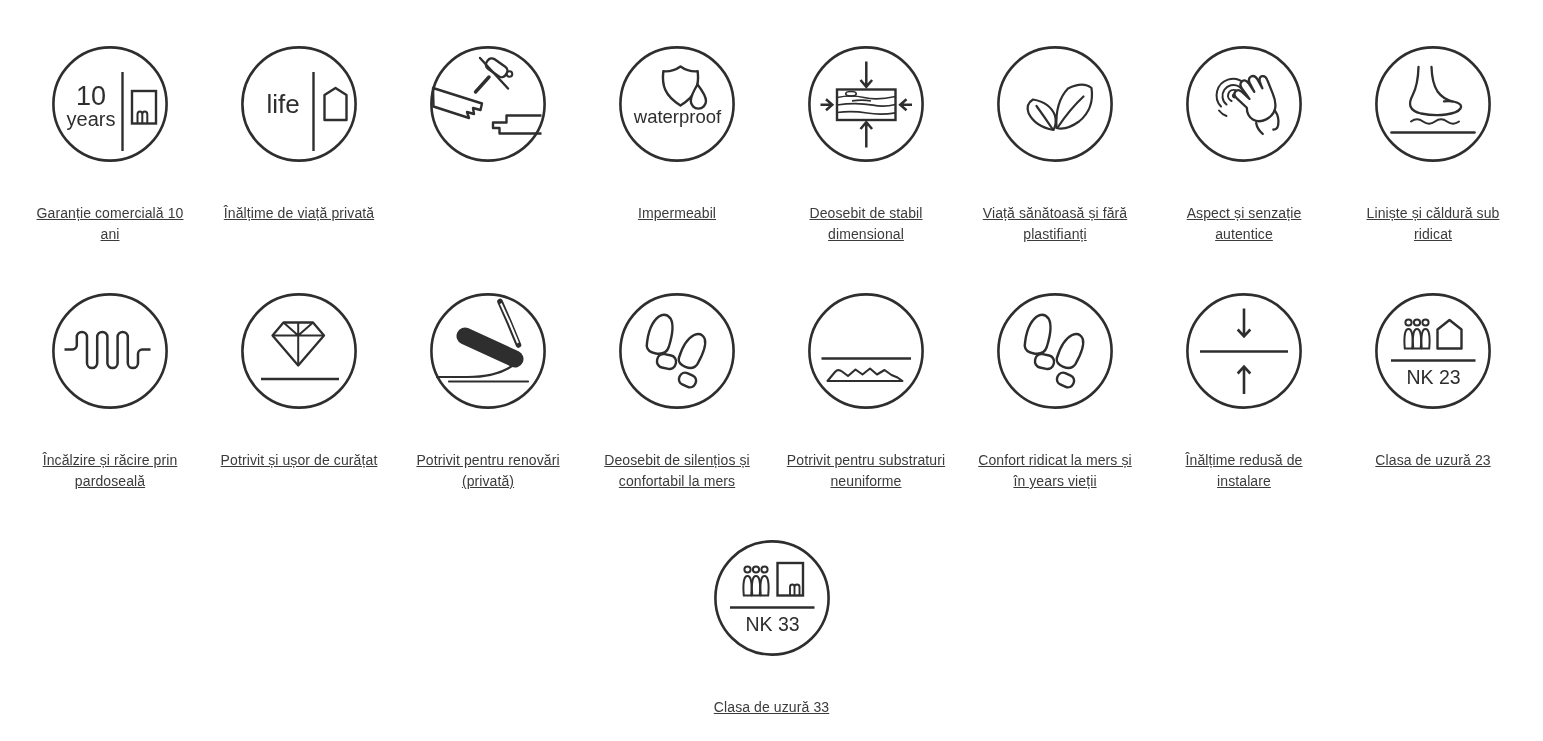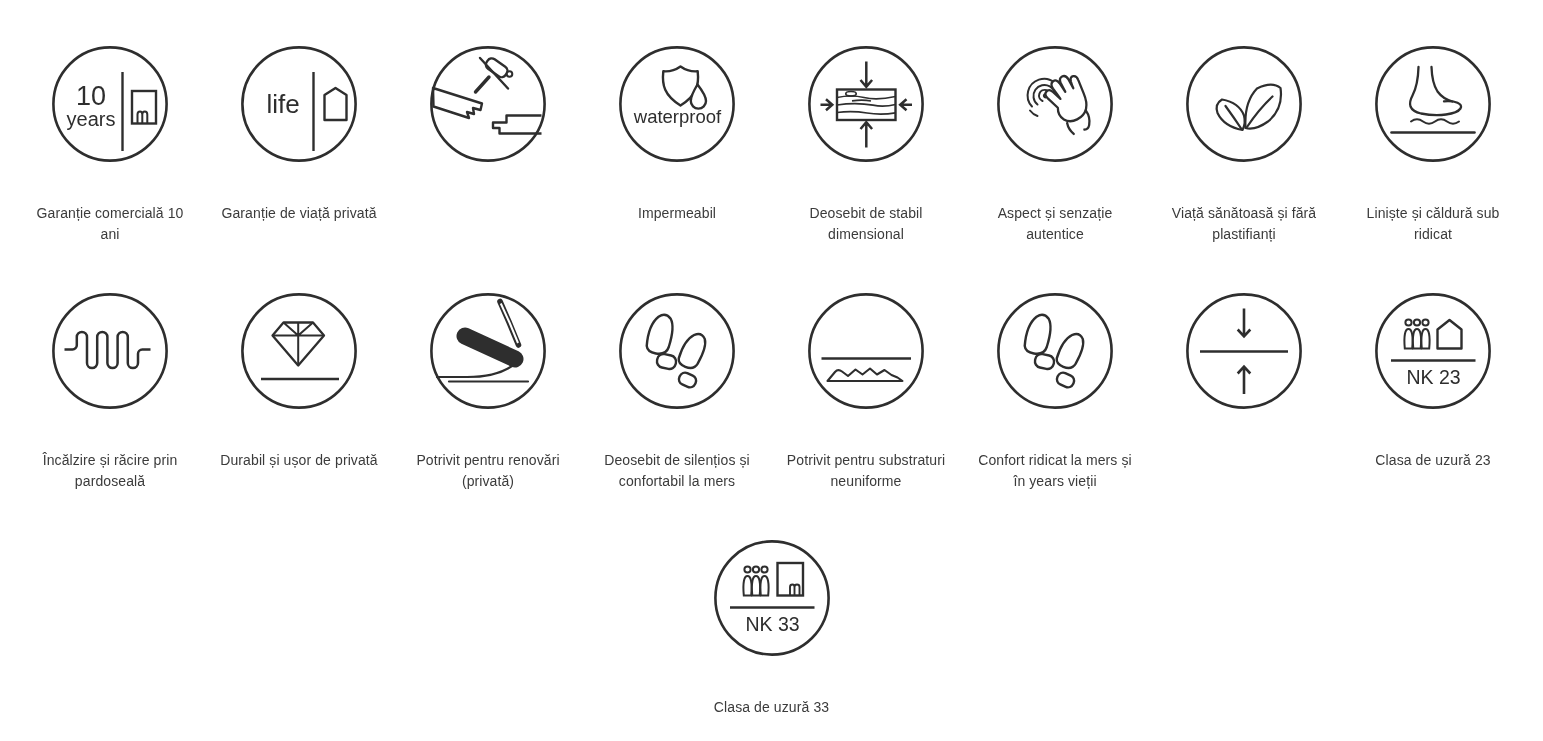--- a/index.html
+++ b/index.html
@@ -9,21 +9,21 @@
   }
   *{margin:0;padding:0;box-sizing:border-box;}
   html,body{width:1543px;height:741px;overflow:hidden;background:var(--bg);
     font-family:"Liberation Sans","DejaVu Sans",sans-serif;}
   .grid{width:1512px;margin:0 auto;padding-top:45px;display:flex;flex-wrap:wrap;justify-content:center;}
   .cell{width:189px;padding:0 10px;margin-bottom:47px;display:flex;flex-direction:column;align-items:center;}
   .icon-wrap{width:118px;height:118px;}
   svg.icon{display:block;color:var(--icon-stroke);}
   svg.icon text{font-family:"Liberation Sans","DejaVu Sans",sans-serif;fill:currentColor;stroke:none;}
   .label{margin-top:40px;min-height:42px;font-size:14px;line-height:21px;letter-spacing:.1px;
-    color:var(--label-text);text-align:center;width:100%;}
+    color:var(--label-text);text-align:center;width:100%;text-decoration:underline;}
 </style>
 </head>
 <body>
 
 <div class="grid">
 
   <div class="cell">
     <div class="icon-wrap">
       <svg class="icon" width="118" height="118" viewBox="0 0 118 118" fill="none" stroke="currentColor" stroke-width="2.4">
         <circle cx="59" cy="59" r="56.6" stroke-width="2.6"></circle>
@@ -39,21 +39,21 @@
 
   <div class="cell">
     <div class="icon-wrap">
       <svg class="icon" width="118" height="118" viewBox="0 0 118 118" fill="none" stroke="currentColor" stroke-width="2.4">
         <circle cx="59" cy="59" r="56.6" stroke-width="2.6"></circle>
         <text x="43" y="68" font-size="26" text-anchor="middle">life</text>
         <line x1="73.5" y1="27" x2="73.5" y2="106"></line>
         <path d="M84.5 75 V50 L95.5 43 L106.5 50 V75 Z" stroke-linejoin="round"></path>
       </svg>
     </div>
-    <div class="label">Garanție de viață privată</div>
+    <div class="label">Înălțime de viață privată</div>
   </div>
 
   <div class="cell">
     <div class="icon-wrap">
       <svg class="icon" width="118" height="118" viewBox="0 0 118 118" fill="none" stroke="currentColor" stroke-width="2.4">
         <circle cx="59" cy="59" r="56.6" stroke-width="2.6"></circle>
         <path d="M4 43 L53 58.5 L51.5 65 L44 63 L45 69 L38 67 L40 73 L4.5 61.5 Z" stroke-linejoin="round"></path>
         <path d="M112.5 70.5 L77.5 70.5 L77.5 77.5 L64 77.5 L64 83 L70.5 83 L70.5 88.5 L112.5 88.5" stroke-linejoin="round"></path>
         <line x1="46.5" y1="47" x2="60" y2="32" stroke-width="3.4" stroke-linecap="round"></line>
         <rect x="56" y="17" width="23" height="11.5" rx="5" transform="rotate(35 67.5 23)" fill="#ffffff"></rect>
@@ -82,20 +82,33 @@
         <rect x="30" y="44.5" width="58.5" height="30.5"></rect>
         <path d="M30 52.5 Q44 49.5 57 52.5 T88.5 51.5 M30 60 Q49 57 66 60.2 Q77 62.2 88.5 59.5 M30 67.5 Q45 65.5 60 68 Q74 70.3 88.5 67.8 M45 55.8 Q56 54.4 64 56" stroke-width="1.7"></path>
         <ellipse cx="44" cy="48.8" rx="5.2" ry="2.3" stroke-width="1.7"></ellipse>
         <path d="M59.3 16.5 V41 M53.5 35 L59.3 41.8 L65.1 35" stroke-width="2.5"></path>
         <path d="M59.3 102.5 V78 M53.5 84 L59.3 77.2 L65.1 84" stroke-width="2.5"></path>
         <path d="M13.5 59.8 H24.5 M19 54.3 L25.3 59.8 L19 65.3" stroke-width="2.5"></path>
         <path d="M105 59.8 H94 M99.5 54.3 L93.2 59.8 L99.5 65.3" stroke-width="2.5"></path>
       </svg>
     </div>
     <div class="label">Deosebit de stabil dimensional</div>
+  </div>
+
+  <div class="cell">
+    <div class="icon-wrap">
+      <svg class="icon" width="118" height="118" viewBox="0 0 118 118" fill="none" stroke="currentColor" stroke-width="2.2" stroke-linecap="round" stroke-linejoin="round">
+        <circle cx="59" cy="59" r="56.6" stroke-width="2.6" stroke-linecap="butt"></circle>
+        <path d="M60.5 83 Q59 57 72 43.5 Q87 36 95.5 43 Q98.5 64 83 76.5 Q70.5 85.5 60.5 83 Z"></path>
+        <path d="M62 82 Q74 64 87.5 51.5"></path>
+        <path d="M57.5 85 Q39 81.5 32.5 68 Q29.5 59 37 54.5 Q54 57.5 59 70.5 Q61 78.5 57.5 85 Z"></path>
+        <path d="M56.5 84 Q48.5 72 40.5 61"></path>
+      </svg>
+    </div>
+    <div class="label">Viață sănătoasă și fără plastifianți</div>
   </div>
 
   <div class="cell">
     <div class="icon-wrap">
       <svg class="icon" width="118" height="118" viewBox="0 0 118 118" fill="none" stroke="currentColor" stroke-width="2" stroke-linecap="round">
         <circle cx="59" cy="59" r="56.6" stroke-width="2.6" stroke-linecap="butt"></circle>
         <path d="M64.5 52 A16.5 16.5 0 1 0 36 61.5"></path>
         <path d="M41.5 59.5 A11 11 0 1 1 58.5 55.5"></path>
         <path d="M46.5 56 A5.8 5.8 0 1 1 54.5 52"></path>
         <path d="M49.5 52.5 A1.8 1.8 0 1 1 51 49.5"></path>
@@ -105,33 +118,20 @@
           <path d="M64.5 75.5 Q63.5 82 67 88"></path>
           <path d="M86.5 70.5 Q88.5 78 84.5 85 Q82 89 78.5 87.5"></path>
         </g>
       </svg>
     </div>
     <div class="label">Aspect și senzație autentice</div>
   </div>
 
   <div class="cell">
     <div class="icon-wrap">
-      <svg class="icon" width="118" height="118" viewBox="0 0 118 118" fill="none" stroke="currentColor" stroke-width="2.2" stroke-linecap="round" stroke-linejoin="round">
-        <circle cx="59" cy="59" r="56.6" stroke-width="2.6" stroke-linecap="butt"></circle>
-        <path d="M60.5 83 Q59 57 72 43.5 Q87 36 95.5 43 Q98.5 64 83 76.5 Q70.5 85.5 60.5 83 Z"></path>
-        <path d="M62 82 Q74 64 87.5 51.5"></path>
-        <path d="M57.5 85 Q39 81.5 32.5 68 Q29.5 59 37 54.5 Q54 57.5 59 70.5 Q61 78.5 57.5 85 Z"></path>
-        <path d="M56.5 84 Q48.5 72 40.5 61"></path>
-      </svg>
-    </div>
-    <div class="label">Viață sănătoasă și fără plastifianți</div>
-  </div>
-
-  <div class="cell">
-    <div class="icon-wrap">
       <svg class="icon" width="118" height="118" viewBox="0 0 118 118" fill="none" stroke="currentColor" stroke-width="2.3" stroke-linecap="round" stroke-linejoin="round">
         <circle cx="59" cy="59" r="56.6" stroke-width="2.6" stroke-linecap="butt"></circle>
         <path d="M44.5 22 Q44 40 38.5 50.5 Q35 57 36.5 61.5 Q38.5 66.5 47 68.5 Q60 71 72 69.5 Q83.5 68 86.5 63.5 Q88.5 60 83.5 57.7 Q79 55.7 70 56.3"></path>
         <path d="M57.5 22 Q58 38 63.5 46.5 Q69 54 78.5 56.5"></path>
         <path d="M37 76.5 q6 -4.5 12 0 q6 4.5 12 0 q6 -4.5 12 0 q6 4.5 12 0" stroke-width="2"></path>
         <path d="M17.5 87.5 H100.5" stroke-width="2.6"></path>
       </svg>
     </div>
     <div class="label">Liniște și căldură sub ridicat</div>
   </div>
@@ -148,21 +148,21 @@
 
   <div class="cell">
     <div class="icon-wrap">
       <svg class="icon" width="118" height="118" viewBox="0 0 118 118" fill="none" stroke="currentColor" stroke-width="2.3" stroke-linejoin="round">
         <circle cx="59" cy="59" r="56.6" stroke-width="2.6"></circle>
         <path d="M32.5 43.5 L43.5 30.5 H73 L84 43.5 L58.2 73.5 Z"></path>
         <path d="M32.5 43.5 H84 M43.5 30.5 L58.2 43.5 L73 30.5 M58.2 30.5 V73.5" stroke-width="2"></path>
         <path d="M21 87 H99" stroke-width="2.4"></path>
       </svg>
     </div>
-    <div class="label">Durabil și ușor de privată</div>
+    <div class="label">Potrivit și ușor de curățat</div>
   </div>
 
   <div class="cell">
     <div class="icon-wrap">
       <svg class="icon" width="118" height="118" viewBox="0 0 118 118" fill="none" stroke="currentColor" stroke-width="2.2" stroke-linecap="round">
         <circle cx="59" cy="59" r="56.6" stroke-width="2.6" stroke-linecap="butt"></circle>
         <path d="M8 85 H38 Q76 85 92 66"></path>
         <path d="M20 89.5 H99"></path>
         <path d="M71 9.5 L80 30 L89.5 53" stroke-width="5.6"></path>
         <path d="M71.8 11.5 L80.7 31 L89 51" stroke="#ffffff" stroke-width="2" stroke-linecap="butt"></path>
@@ -227,20 +227,21 @@
 
   <div class="cell">
     <div class="icon-wrap">
       <svg class="icon" width="118" height="118" viewBox="0 0 118 118" fill="none" stroke="currentColor" stroke-width="2.6">
         <circle cx="59" cy="59" r="56.6"></circle>
         <path d="M15 59.5 H103"></path>
         <path d="M59 16.5 V43.5 M52.7 37.5 L59 44.3 L65.3 37.5"></path>
         <path d="M59 102 V75 M52.7 81.5 L59 74.7 L65.3 81.5"></path>
       </svg>
     </div>
+    <div class="label">Înălțime redusă de instalare</div>
   </div>
 
   <div class="cell">
     <div class="icon-wrap">
       <svg class="icon" width="118" height="118" viewBox="0 0 118 118" fill="none" stroke="currentColor" stroke-width="2">
         <circle cx="59" cy="59" r="56.6" stroke-width="2.6"></circle>
         <circle cx="34.5" cy="30.5" r="3.1" fill="#ffffff"></circle>
         <path d="M30.8 56.5 C29.6 43 31.2 37 34.5 37 C37.8 37 39.4 43 38.2 56.5 Z" fill="#ffffff"></path>
         <circle cx="43" cy="30.5" r="3.1" fill="#ffffff"></circle>
         <path d="M39.3 56.5 C38.1 43 39.7 37 43 37 C46.3 37 47.9 43 46.7 56.5 Z" fill="#ffffff"></path>

